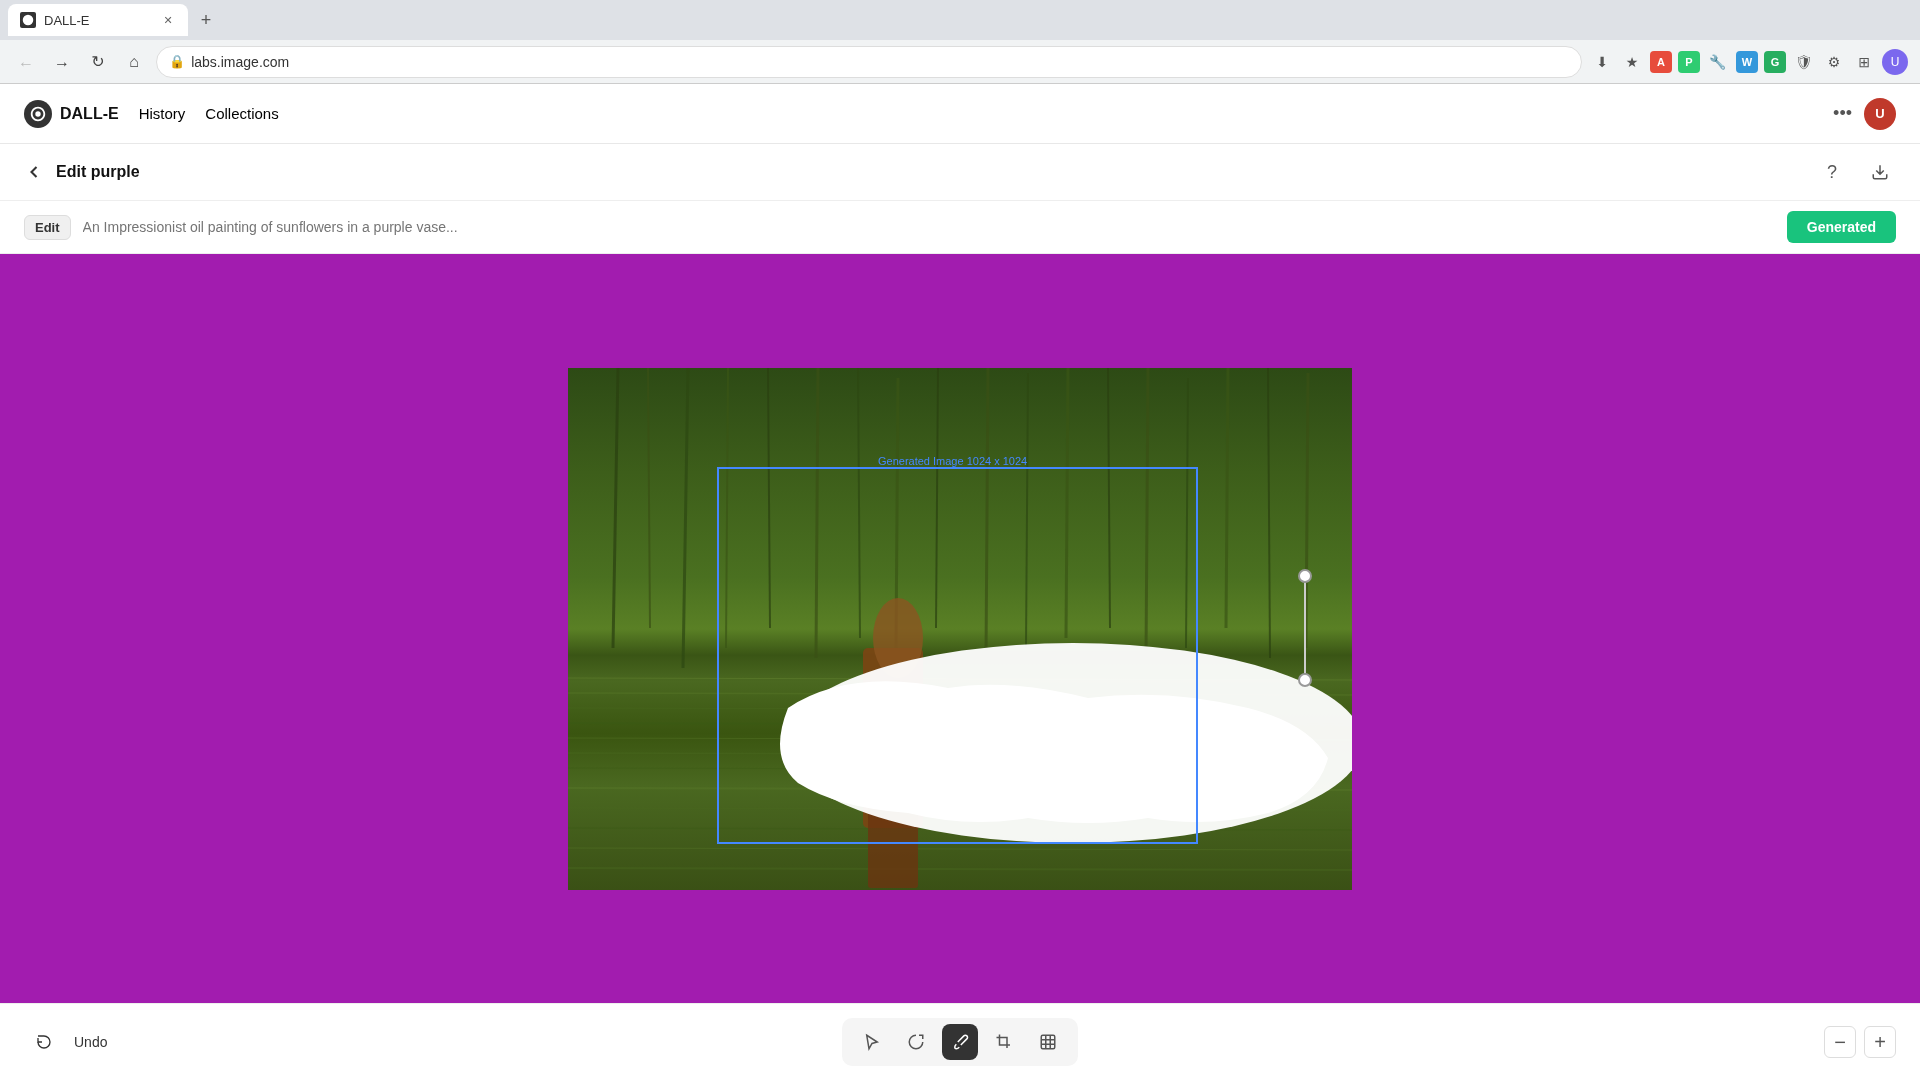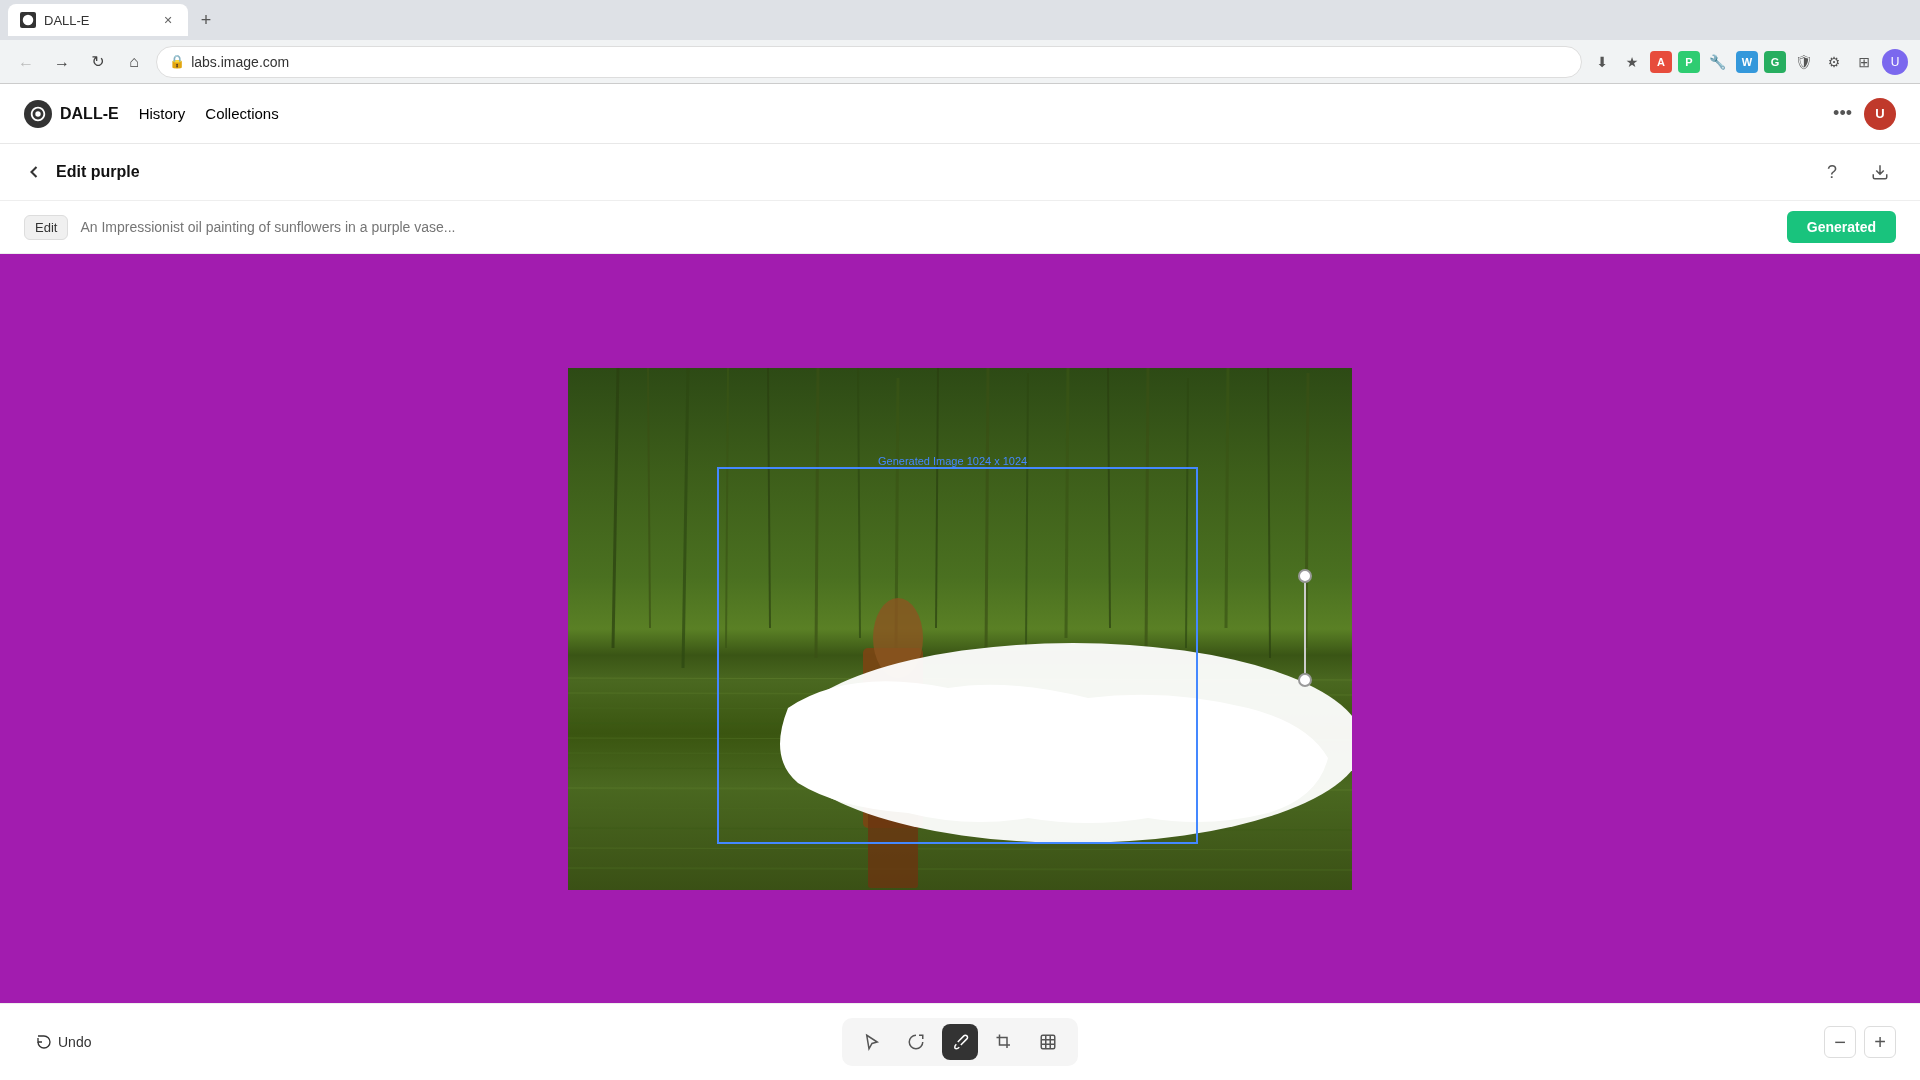--- a/index.html
+++ b/index.html
@@ -37,21 +37,21 @@
 
     
     .edit-header { display: flex; align-items: center; padding: 12px 24px; border-bottom: 1px solid #eee; gap: 12px; }
     .back-btn { display: flex; align-items: center; cursor: pointer; color: #333; font-size: 20px; }
     .edit-title { font-size: 16px; font-weight: 600; color: #111; }
     .edit-header-right { margin-left: auto; display: flex; gap: 16px; }
     .header-icon-btn { width: 32px; height: 32px; display: flex; align-items: center; justify-content: center; cursor: pointer; color: #555; font-size: 18px; border-radius: 50%; }
 
     
     .prompt-bar { display: flex; align-items: center; padding: 10px 24px; border-bottom: 1px solid #eee; gap: 12px; }
-    .edit-badge { background: #f0f0f0; border: 1px solid #ddd; border-radius: 6px; padding: 4px 10px; font-size: 13px; color: #333; font-weight: 400; }
+    .edit-badge { background: #f0f0f0; border: 1px solid #ddd; border-radius: 6px; padding: 4px 10px; font-size: 13px; color: #333; font-weight: 700; }
     .prompt-input { flex: 1; border: none; outline: none; font-size: 14px; color: #ec4899; background: transparent; }
     .generate-btn { background: #19c37d; color: #fff; border: none; border-radius: 6px; padding: 8px 20px; font-size: 14px; font-weight: 600; cursor: pointer; }
 
     
     .canvas-area { flex: 1; display: flex; align-items: center; justify-content: center; background: #a21caf; position: relative; overflow: hidden; }
 
     .image-container { position: relative; width: 784px; height: 522px; }
 
     
     .nature-bg {
@@ -90,21 +90,21 @@
       justify-content: center;
       padding: 14px 24px;
       background: #fff;
       border-top: 1px solid #eee;
       position: relative;
     }
     .toolbar-tools { display: flex; align-items: center; gap: 8px; background: #f5f5f5; border-radius: 10px; padding: 6px 12px; }
     .tool-btn { width: 36px; height: 36px; border-radius: 8px; display: flex; align-items: center; justify-content: center; cursor: pointer; font-size: 18px; color: #555; border: none; background: transparent; }
     .tool-btn.active { background: #333; color: white; }
 
-    .undo-btn { position: absolute; left: 24px; display: flex; align-items: center; gap: 6px; cursor: pointer; color: #333; font-size: 14px; padding: 8px 12px; border-radius: 6px; }
+    .undo-btn { position: absolute; left: 24px; display: flex; align-items: center; gap: 22px; cursor: pointer; color: #333; font-size: 14px; padding: 8px 12px; border-radius: 6px; }
 
     .zoom-controls { position: absolute; right: 24px; display: flex; align-items: center; gap: 8px; }
     .zoom-btn { width: 32px; height: 32px; border-radius: 6px; display: flex; align-items: center; justify-content: center; cursor: pointer; font-size: 20px; color: #555; border: 1px solid #ddd; background: white; }
 
     
     .grass-lines { position: absolute; top: 0; left: 0; width: 100%; height: 100%; }
   </style>
 </head>
 <body>
 

